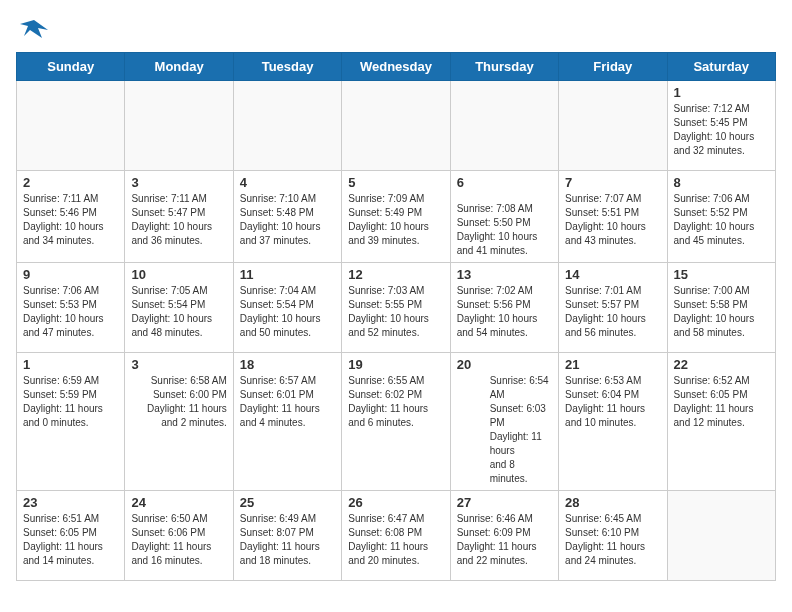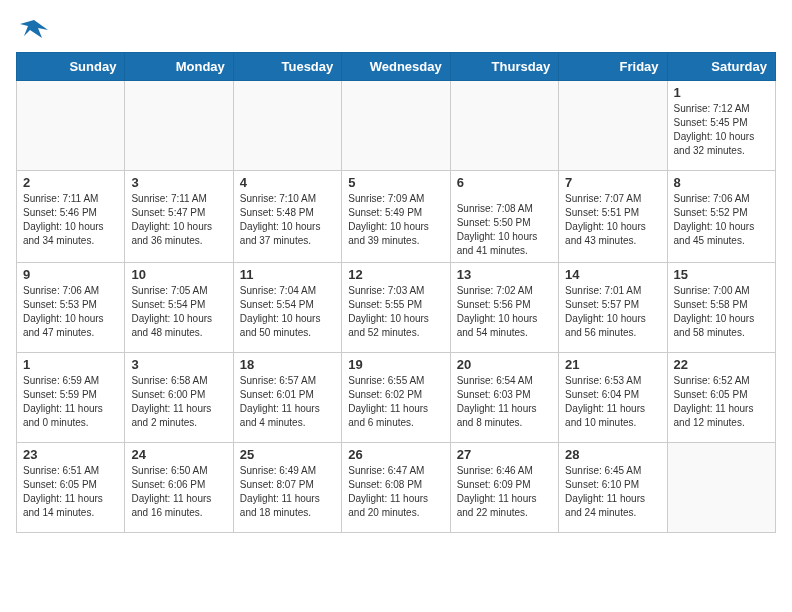--- a/index.html
+++ b/index.html
@@ -49,21 +49,21 @@
       width: 100%;
       border-collapse: collapse;
       border: 1px solid #ccc;
     }
     .calendar th {
       background: #1a6faf;
       color: #fff;
       font-size: 13px;
       font-weight: bold;
       padding: 6px 8px;
-      text-align: right;
+      text-align: center;
       border: 1px solid #1565a0;
     }
     .calendar td {
       vertical-align: top;
       border: 1px solid #ccc;
       padding: 4px 6px;
       font-size: 10px;
       color: #333;
       width: calc(100% / 7);
       min-height: 80px;
@@ -240,42 +240,42 @@
       <tr class="week-row">
         <td>
           <span class="day-number">1</span>
           <div class="day-info" style="white-space: pre-line;">Sunrise: 6:59 AM
 Sunset: 5:59 PM
 Daylight: 11 hours
 and 0 minutes.</div>
         </td>
         <td>
           <span class="day-number">3</span>
-          <div class="day-info" style="white-space: pre-line;">Sunrise: 6:58 AM
+          <div class="day-info" style="white-space: pre-line; text-align: right;">Sunrise: 6:58 AM
 Sunset: 6:00 PM
 Daylight: 11 hours
 and 2 minutes.</div>
         </td>
         <td>
           <span class="day-number">18</span>
           <div class="day-info" style="white-space: pre-line;">Sunrise: 6:57 AM
 Sunset: 6:01 PM
 Daylight: 11 hours
 and 4 minutes.</div>
         </td>
         <td>
           <span class="day-number">19</span>
           <div class="day-info" style="white-space: pre-line;">Sunrise: 6:55 AM
 Sunset: 6:02 PM
 Daylight: 11 hours
 and 6 minutes.</div>
         </td>
         <td>
           <span class="day-number">20</span>
-          <div class="day-info" style="white-space: pre-line;">Sunrise: 6:54 AM
+          <div class="day-info" style="white-space: pre-line; margin-left: 33px;">Sunrise: 6:54 AM
 Sunset: 6:03 PM
 Daylight: 11 hours
 and 8 minutes.</div>
         </td>
         <td>
           <span class="day-number">21</span>
           <div class="day-info" style="white-space: pre-line;">Sunrise: 6:53 AM
 Sunset: 6:04 PM
 Daylight: 11 hours
 and 10 minutes.</div>

